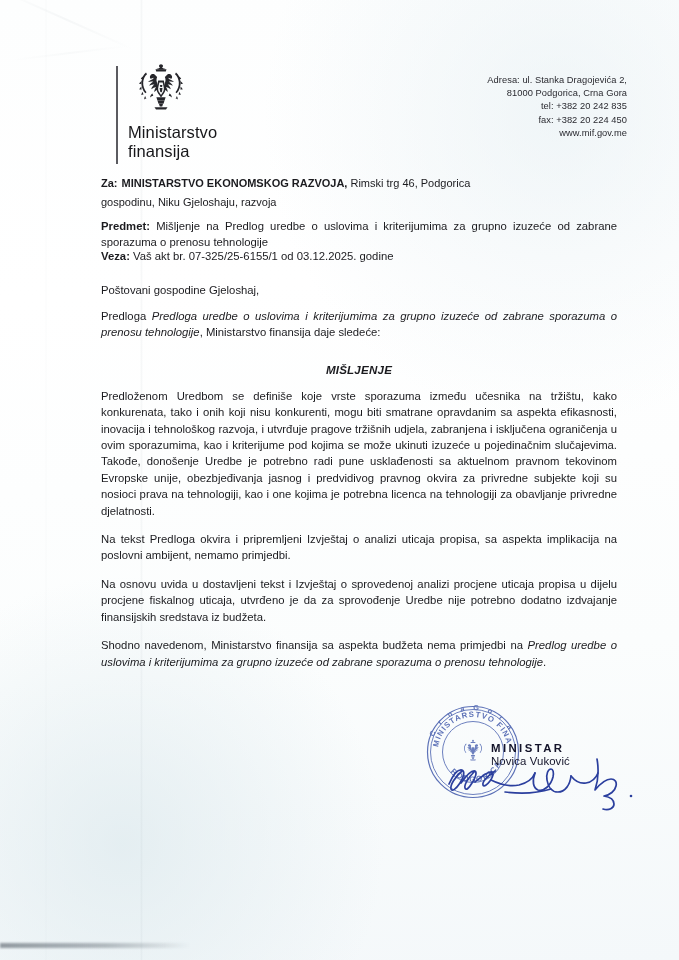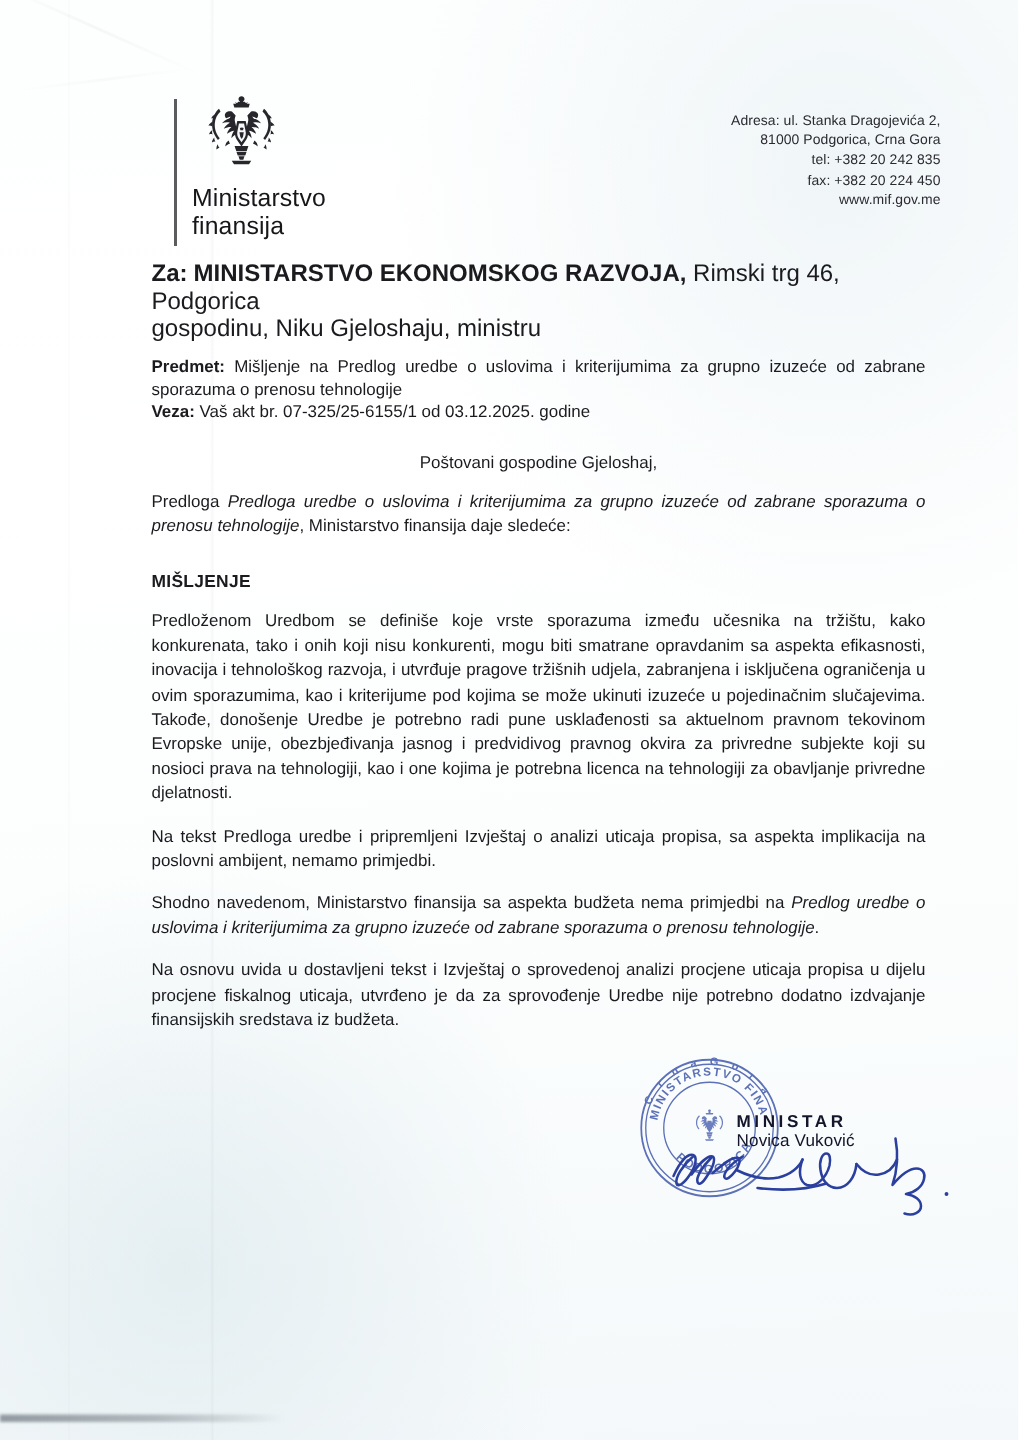--- a/index.html
+++ b/index.html
@@ -94,45 +94,46 @@
     width: 516px;
   }
   .row-ref {
     position: relative;
     height: 40px;
     font-size: 11px;
   }
   .ref-no { position: absolute; left: 0; top: 0; }
   .ref-place { position: absolute; right: 0; top: 19px; }
 
-  .block-to { margin-top: 2px; font-size: 16px; line-height: 18.5px; }
+  .block-to { margin-top: 2px; font-size: 11px; line-height: 18.5px; }
   .block-to b { font-weight: bold; }
   .line-sub {
     margin-top: 8px;
     font-size: 11.3px;
     line-height: 15.5px;
     text-align: justify;
   }
   .line-ref2 { margin-top: 0; font-size: 11.3px; }
 
-  .salutation { margin-top: 22px; font-size: 11.3px; text-align: center; }
+  .salutation { margin-top: 22px; font-size: 11.3px; }
   p.para {
     margin: 12px 0 0 0;
     font-size: 11.3px;
     line-height: 16.4px;
     text-align: justify;
   }
   p.para i { font-style: italic; }
 
   h2.heading {
     margin: 22px 0 0 0;
-    text-align: left;
+    text-align: center;
     font-size: 11.6px;
     font-weight: bold;
     letter-spacing: .2px;
+    font-style: italic;
   }
   .closing { margin-top: 34px; font-size: 11.3px; }
 
   
   #signature {
     position: absolute;
     left: 415px;
     top: 698px;
     width: 230px;
     height: 115px;
@@ -237,46 +238,46 @@
     </div>
   </div>
 
   <div id="content">
 
 
     <div class="block-to">
       <div>
         <b>Za:</b><b style="margin-left:4px">MINISTARSTVO EKONOMSKOG RAZVOJA,</b><span> Rimski trg 46, Podgorica</span>
       </div>
-      <div>gospodinu, Niku Gjeloshaju, ministru</div>
+      <div>gospodinu, Niku Gjeloshaju, razvoja</div>
     </div>
 
     <div class="line-sub">
       <b>Predmet:</b><span> Mišljenje na Predlog uredbe o uslovima i kriterijumima za grupno izuzeće od zabrane sporazuma o prenosu tehnologije</span>
     </div>
 
     <div class="line-ref2">
       <b>Veza:</b><span> Vaš akt br. 07-325/25-6155/1 od 03.12.2025. godine</span>
     </div>
 
     <div class="salutation">Poštovani gospodine Gjeloshaj,</div>
 
     <p class="para">
       <span>Predloga </span><i>Predloga uredbe o uslovima i kriterijumima za grupno izuzeće od zabrane sporazuma o prenosu tehnologije</i><span>, Ministarstvo finansija daje sledeće:</span>
     </p>
 
     <h2 class="heading">MIŠLJENJE</h2>
 
     <p class="para">Predloženom Uredbom se definiše koje vrste sporazuma između učesnika na tržištu, kako konkurenata, tako i onih koji nisu konkurenti, mogu biti smatrane opravdanim sa aspekta efikasnosti, inovacija i tehnološkog razvoja, i utvrđuje pragove tržišnih udjela, zabranjena i isključena ograničenja u ovim sporazumima, kao i kriterijume pod kojima se može ukinuti izuzeće u pojedinačnim slučajevima. Takođe, donošenje Uredbe je potrebno radi pune usklađenosti sa aktuelnom pravnom tekovinom Evropske unije, obezbjeđivanja jasnog i predvidivog pravnog okvira za privredne subjekte koji su nosioci prava na tehnologiji, kao i one kojima je potrebna licenca na tehnologiji za obavljanje privredne djelatnosti.</p>
-    <p class="para">Na tekst Predloga uredbe i pripremljeni Izvještaj o analizi uticaja propisa, sa aspekta implikacija na poslovni ambijent, nemamo primjedbi.</p>
+    <p class="para">Na tekst Predloga okvira i pripremljeni Izvještaj o analizi uticaja propisa, sa aspekta implikacija na poslovni ambijent, nemamo primjedbi.</p>
+    <p class="para">Na osnovu uvida u dostavljeni tekst i Izvještaj o sprovedenoj analizi procjene uticaja propisa u dijelu procjene fiskalnog uticaja, utvrđeno je da za sprovođenje Uredbe nije potrebno dodatno izdvajanje finansijskih sredstava iz budžeta.</p>
+
     <p class="para">
       <span>Shodno navedenom, Ministarstvo finansija sa aspekta budžeta nema primjedbi na </span><i>Predlog uredbe o uslovima i kriterijumima za grupno izuzeće od zabrane sporazuma o prenosu tehnologije</i><span>.</span>
     </p>
-
-    <p class="para">Na osnovu uvida u dostavljeni tekst i Izvještaj o sprovedenoj analizi procjene uticaja propisa u dijelu procjene fiskalnog uticaja, utvrđeno je da za sprovođenje Uredbe nije potrebno dodatno izdvajanje finansijskih sredstava iz budžeta.</p>
 
   </div>
 
   <div id="signature">
 
     <svg class="stamp" viewBox="0 0 100 100">
       <defs>
         <path id="arcOuter" d="M50,50 m-42,0 a42,42 0 1,1 84,0" transform="rotate(-8 50 50)" fill="none"></path>
         <path id="arcInner" d="M50,50 m-35,0 a35,35 0 1,1 70,0" transform="rotate(-12 50 50)" fill="none"></path>
         <path id="arcBottom" d="M50,50 m-30,0 a30,30 0 1,0 60,0" fill="none"></path>

